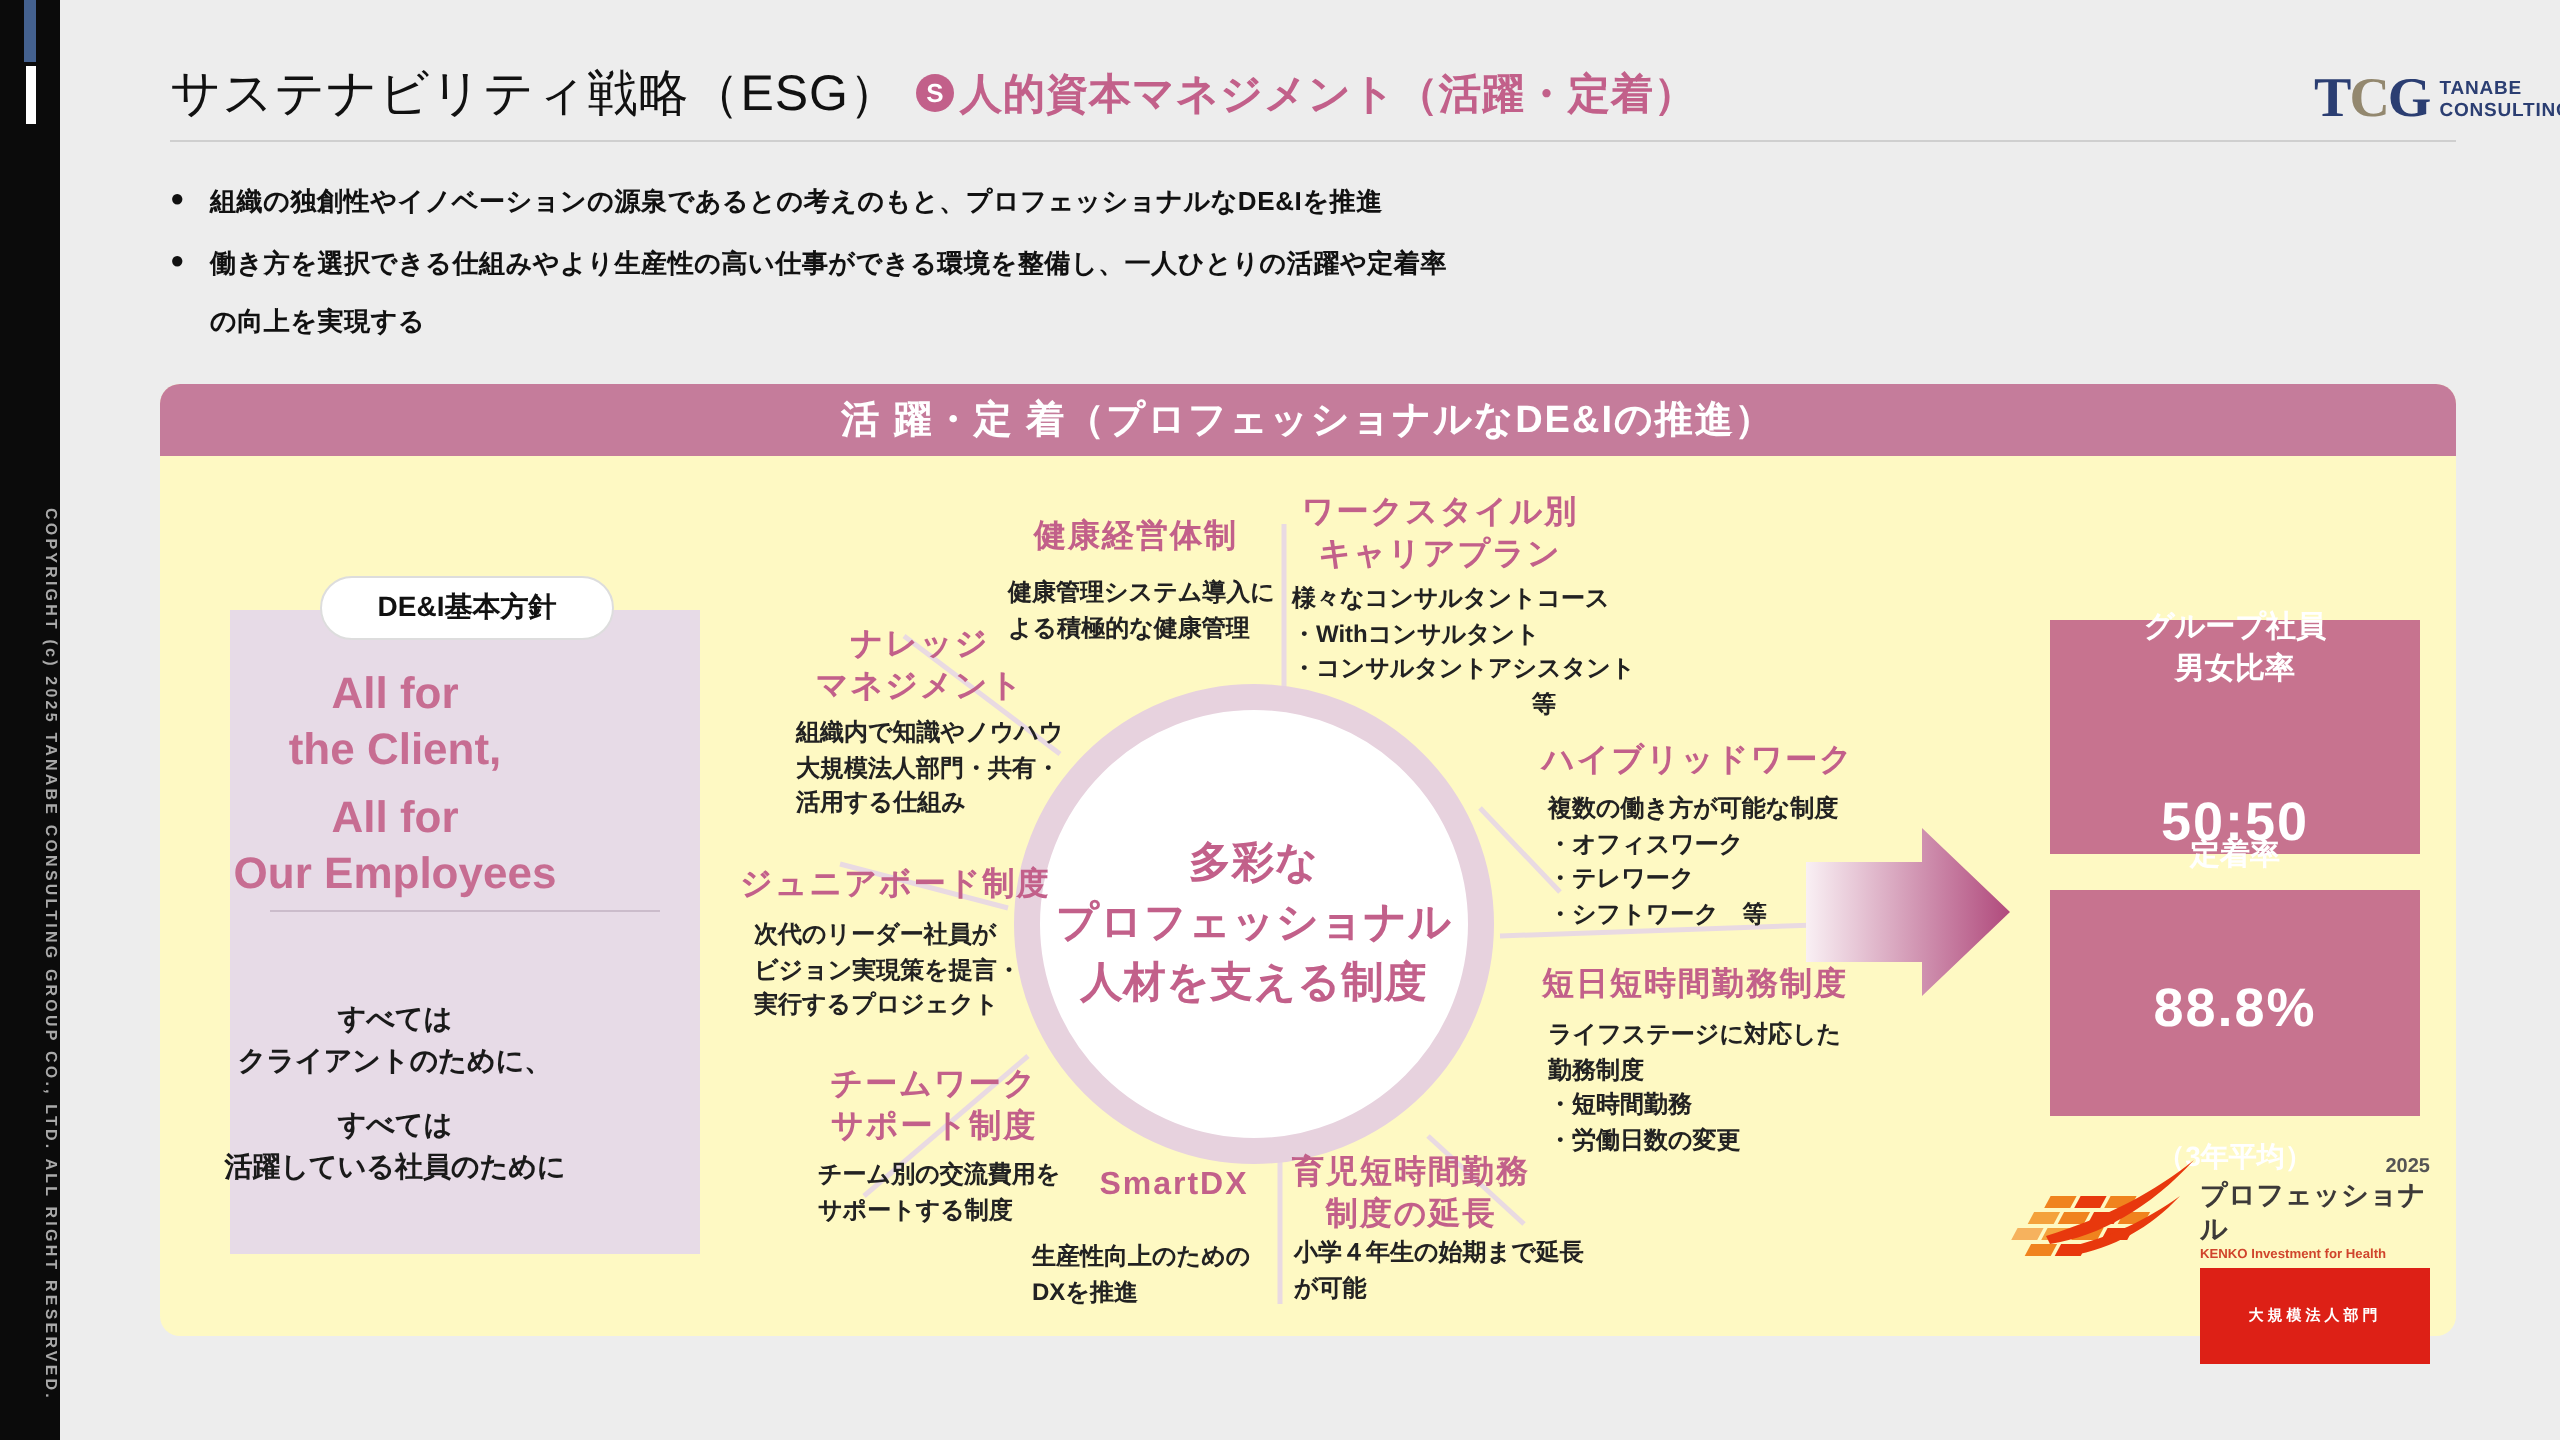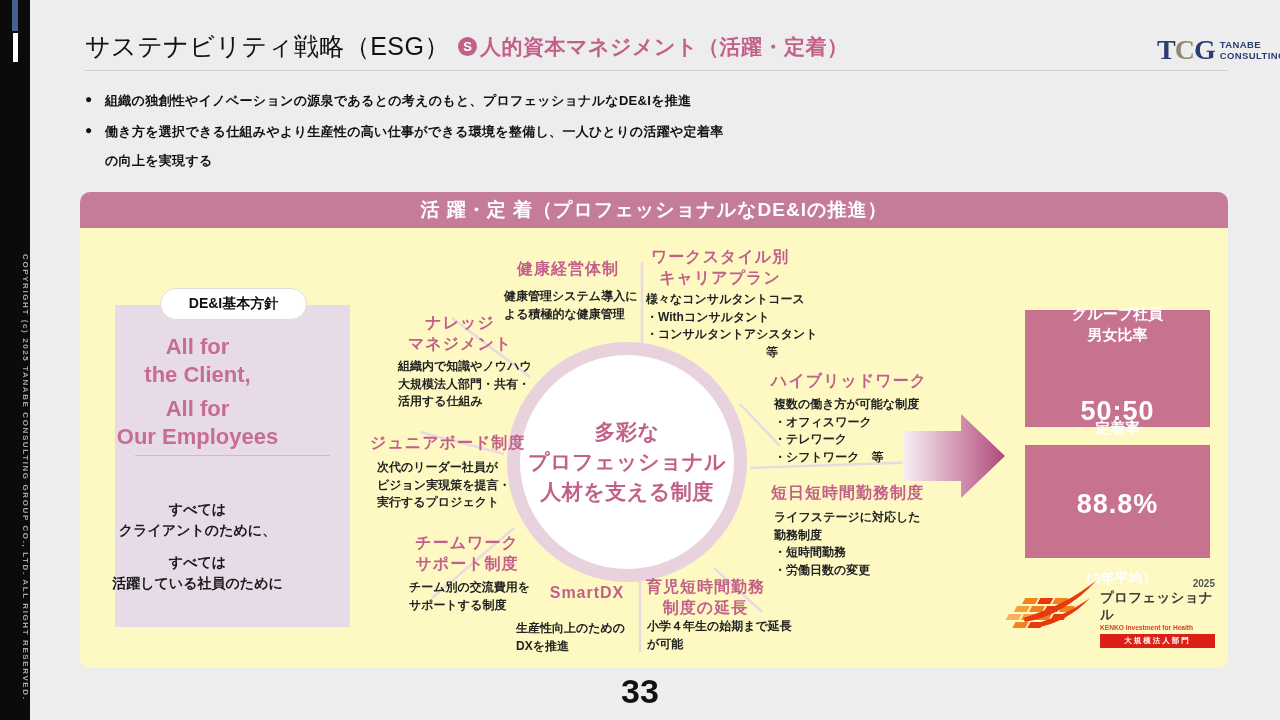--- a/index.html
+++ b/index.html
@@ -107,21 +107,21 @@
   .stat-note  { font-size:14px; font-weight:700; line-height:16px; }
 
   
   #cert { position:absolute; left:925px; top:384px; width:215px; height:66px; display:flex; }
   #cert-swoosh { width:95px; height:60px; }
   #cert-text { width:115px; padding-top:2px; }
   #cert-year { text-align:right; font-size:10px; font-weight:700; color:#555; line-height:11px; }
   #cert-title { font-size:13.5px; font-weight:700; color:#3d3a39; line-height:17px; letter-spacing:.3px; }
   #cert-sub { font-size:6.6px; font-weight:700; color:#d0442c; line-height:9px; }
   #cert-band { margin-top:2px; background:#dd2016; color:#fff; font-size:7.5px; font-weight:700;
-               letter-spacing:2px; text-align:center; padding:2px 0; }
+               letter-spacing:2px; text-align:center; padding:19px 0; }
 
   
   #page-num { position:absolute; left:0; top:672px; width:1280px; text-align:center;
               font-size:34px; font-weight:700; color:#111; }
 </style>
 </head>
 <body>
 
 <div id="slide">
 
@@ -281,14 +281,13 @@
       </svg>
       <div id="cert-text">
         <div id="cert-year">2025</div>
         <div id="cert-title">プロフェッショナル</div>
         <div id="cert-sub">KENKO Investment for Health</div>
         <div id="cert-band">大規模法人部門</div>
       </div>
     </div>
   </div>
 
-  <div id="page-num">33</div>
 </div>
 
 </body></html>

